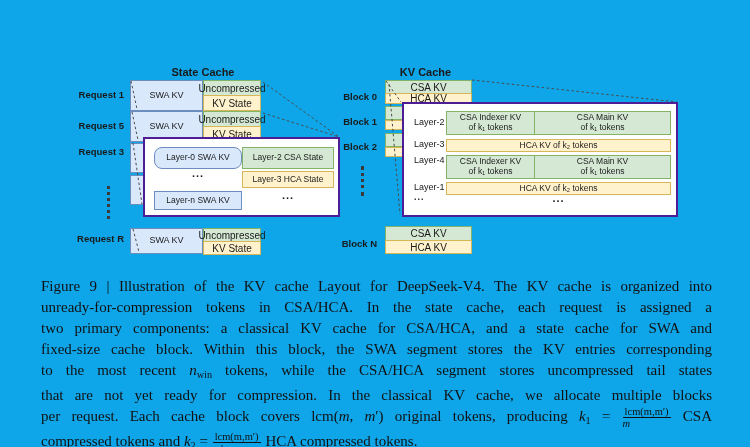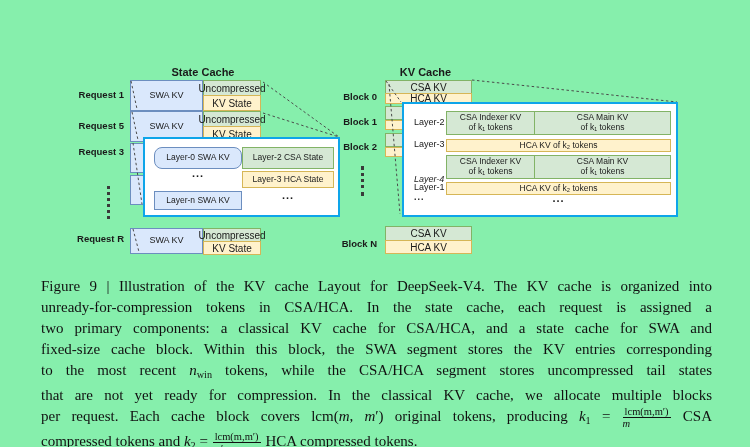--- a/index.html
+++ b/index.html
@@ -1,31 +1,31 @@
 <!DOCTYPE html>
 <html><head>
 <meta charset="utf-8">
 <style>
   * { margin:0; padding:0; box-sizing:border-box; }
   html,body { background:#ffffff; }
   .page {
-    position:relative; width:750px; height:447px; background:#86efac;
+    position:relative; width:750px; height:447px; background:#0ea5e9;
     font-family:"Liberation Sans","DejaVu Sans",sans-serif; color:#1a1a1a; overflow:hidden;
   }
   
   .box { position:absolute; display:flex; align-items:center; justify-content:center;
          font-size:10px; line-height:1.1; text-align:center; z-index:1; }
   .blue   { background:#dae8fc; border:1px solid #6c8ebf; }
   .green  { background:#d5e8d4; border:1px solid #82b366; }
   .yellow { background:#fff2cc; border:1px solid #d6b656; }
   .clip   { overflow:hidden; }
   .rowlabel { position:absolute; font-weight:bold; font-size:9.5px; text-align:right; z-index:1; }
   .dtitle   { position:absolute; font-weight:bold; font-size:11px; text-align:center; z-index:1; }
   .vdots { position:absolute; width:0; border-left:3px dotted #3a3a3a; z-index:1; }
-  .overlay { position:absolute; background:#ffffff; border:2px solid #0ea5e9; z-index:3; }
+  .overlay { position:absolute; background:#ffffff; border:2px solid #4c1d95; z-index:3; }
   .ov-el { position:absolute; display:flex; align-items:center; justify-content:center;
            font-size:8.5px; line-height:1.15; text-align:center; }
   .laylab { position:absolute; font-size:9px; text-align:left; }
   .hdots { position:absolute; font-size:11px; font-weight:bold; letter-spacing:1px; text-align:center; }
   svg.lines { position:absolute; left:0; top:0; z-index:2; pointer-events:none; }
   
   .caption {
     position:absolute; left:41px; top:276px; width:671px;
     font-family:"Liberation Serif","DejaVu Serif",serif;
     font-size:15px; line-height:21px; color:#111111;
@@ -92,21 +92,21 @@
 
   <div class="vdots" style="left:361px;top:166px;height:30px;"></div>
 
   <div class="rowlabel" style="left:320px;top:238px;width:57px;">Block N</div>
   <div class="box green" style="left:385px;top:226px;width:87px;height:15px;">CSA KV</div>
   <div class="box yellow" style="left:385px;top:240px;width:87px;height:14px;">HCA KV</div>
 
   <div class="overlay" style="left:402px;top:102px;width:276px;height:115px;">
     <div class="laylab" style="left:10px;top:13px;width:34px;">Layer-2</div>
     <div class="laylab" style="left:10px;top:35px;width:34px;">Layer-3</div>
-    <div class="laylab" style="left:10px;top:70px;width:34px;font-style:italic;">Layer-4</div>
+    <div class="laylab" style="left:10px;top:51px;width:34px;">Layer-4</div>
     <div class="laylab" style="left:10px;top:78px;width:34px;">Layer-1</div>
     <div class="laylab" style="left:10px;top:88px;width:34px;font-weight:bold;letter-spacing:1px;">...</div>
 
     <div class="ov-el green" style="left:42px;top:7px;width:89px;height:24px;flex-direction:column;">
       <span>CSA Indexer KV</span>
       <span>of k₁ tokens</span>
     </div>
     <div class="ov-el green" style="left:130px;top:7px;width:137px;height:24px;flex-direction:column;">
       <span>CSA Main KV</span>
       <span>of k₁ tokens</span>

